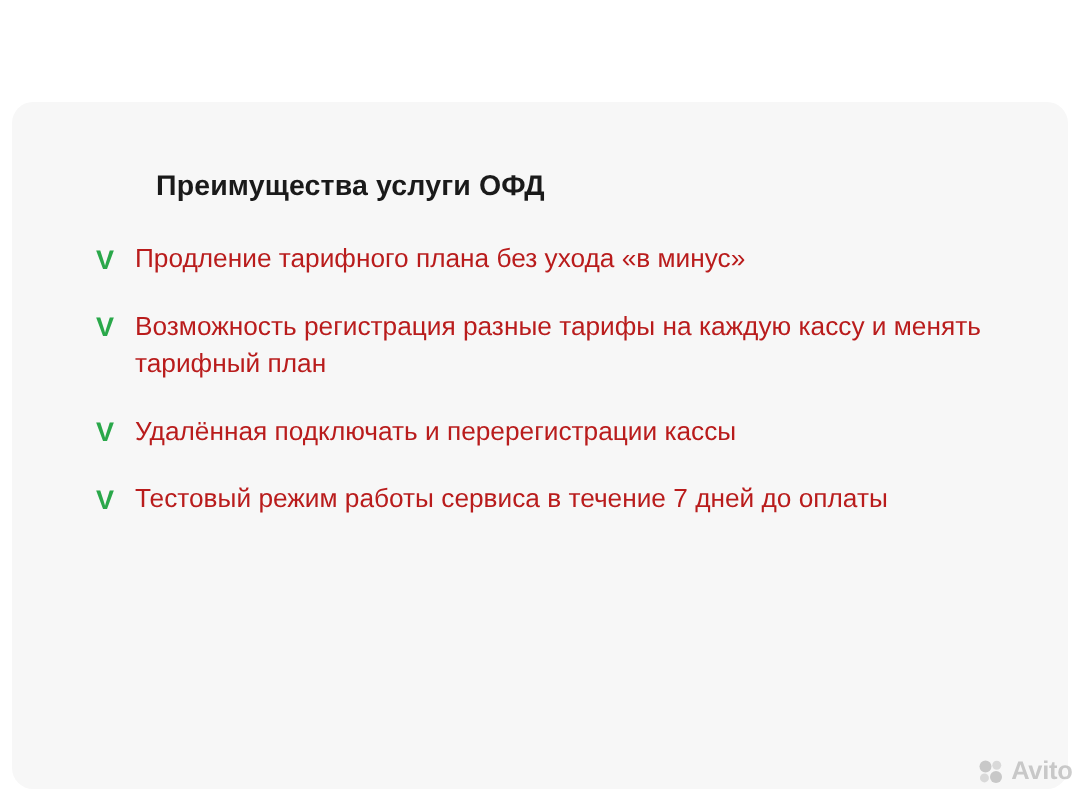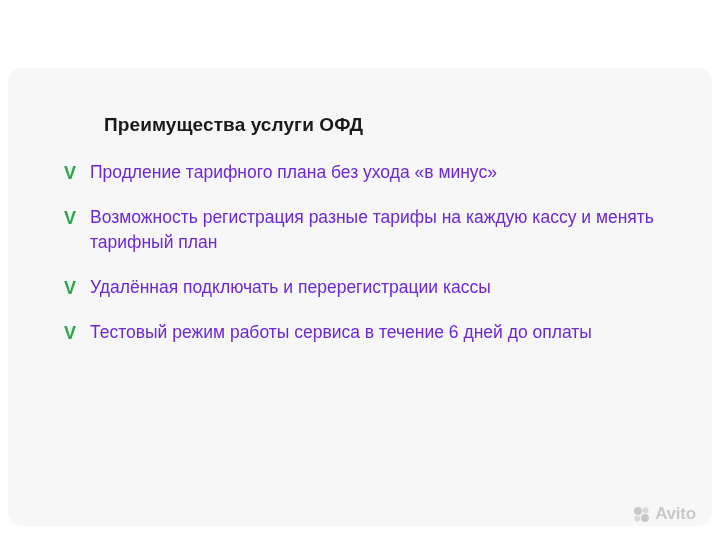--- a/index.html
+++ b/index.html
@@ -61,26 +61,26 @@
     line-height: 24px;
     color: #2aa84a;
     font-weight: bold;
     text-align: left;
     padding-top: 1px;
   }
   .item-text {
     flex: 1 1 auto;
     font-size: 17.5px;
     line-height: 25px;
-    color: #6d28d9;
+    color: #b91c1c;
     max-width: 590px;
   }
   .watermark {
     position: absolute;
-    right: 24px;
+    right: 5px;
     bottom: 16px;
     display: flex;
     align-items: center;
     gap: 5px;
     opacity: 0.5;
   }
   .wm-logo {
     width: 17px;
     height: 17px;
     position: relative;
@@ -115,21 +115,21 @@
         <span class="item-text">Возможность регистрация разные тарифы на каждую кассу и менять тарифный план</span>
       </li>
 
       <li class="item">
         <span class="check">V</span>
         <span class="item-text">Удалённая подключать и перерегистрации кассы</span>
       </li>
 
       <li class="item">
         <span class="check">V</span>
-        <span class="item-text">Тестовый режим работы сервиса в течение 6 дней до оплаты</span>
+        <span class="item-text">Тестовый режим работы сервиса в течение 7 дней до оплаты</span>
       </li>
 
     </ul>
   </div>
 
   <div class="watermark">
     <span class="wm-logo">
       <svg width="17" height="17" viewBox="0 0 17 17" xmlns="http://www.w3.org/2000/svg">
         <circle cx="5" cy="5" r="4" fill="#9a9a9a"></circle>
         <circle cx="12.5" cy="4.2" r="3" fill="#bdbdbd"></circle>

